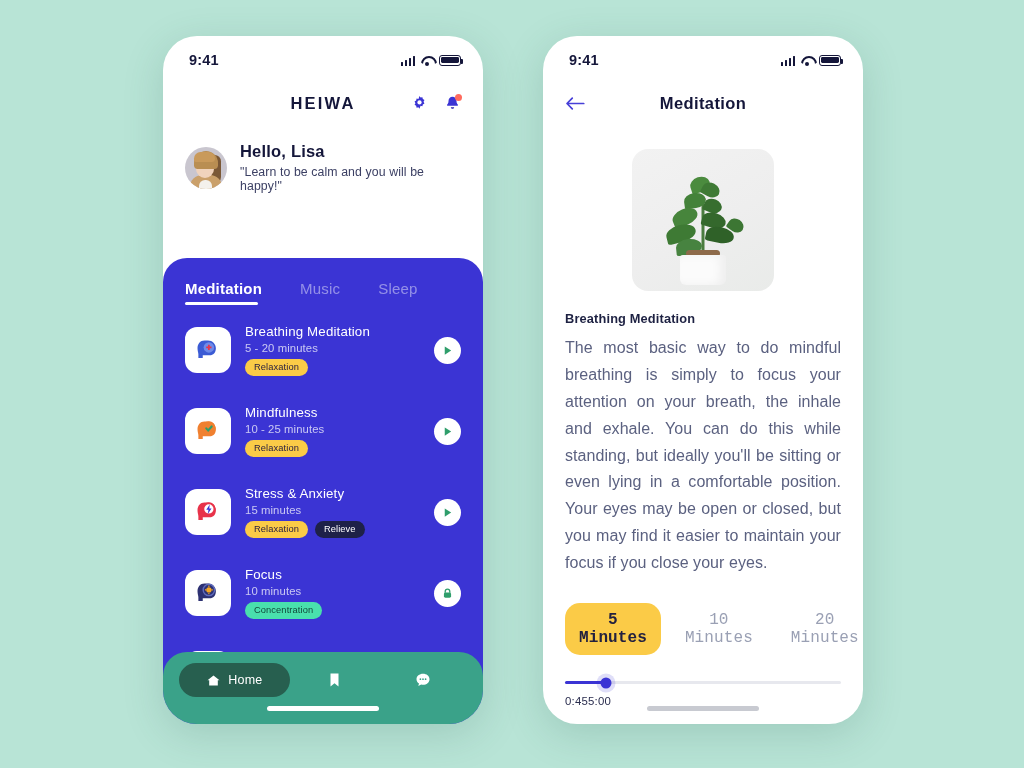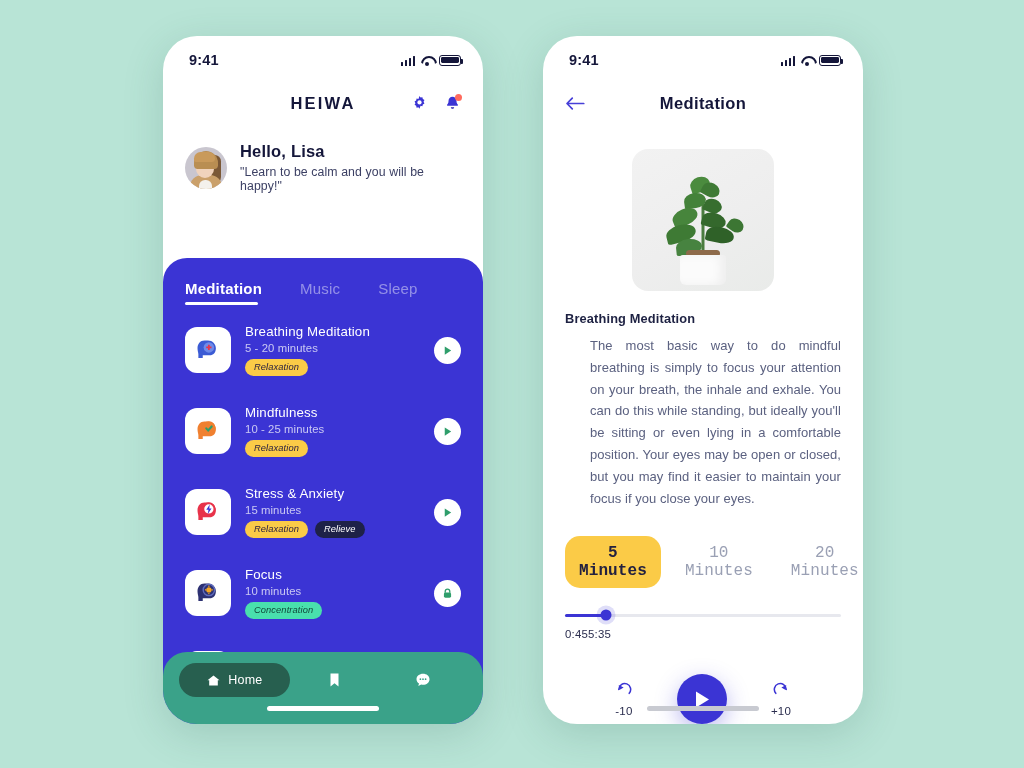--- a/index.html
+++ b/index.html
@@ -91,21 +91,21 @@
 
   .list { padding:13px 22px 0 22px; }
   .row { display:flex; align-items:center; gap:14px; height:64px; margin-bottom:17px; }
   .thumb {
     width:46px; height:46px; flex:none; background:#ffffff; border-radius:12px;
     display:flex; align-items:center; justify-content:center;
   }
   .row-info { flex:1; min-width:0; }
   .row-title { font-size:13.3px; color:#ffffff; letter-spacing:.15px; }
   .row-sub { font-size:11.3px; color:rgba(255,255,255,.72); margin-top:3px; letter-spacing:.1px; }
-  .badges { display:flex; gap:7px; margin-top:5px;font-style:italic; }
+  .badges { display:flex; gap:7px; margin-top:5px; }
   .badge { font-size:9.3px; padding:3px 9px 4px 9px; border-radius:10px; letter-spacing:.1px; white-space:nowrap; }
   .badge.relaxation   { background:#fbcb47; color:#2b2140; }
   .badge.relieve      { background:#1e2148; color:#ffffff; }
   .badge.concentration{ background:#49e0ad; color:#12483a; }
   .row-action {
     width:27px; height:27px; flex:none; border-radius:50%; background:#ffffff;
     display:flex; align-items:center; justify-content:center; border:none; cursor:pointer;
   }
 
   
@@ -138,22 +138,22 @@
   .pot { position:absolute; left:50%; transform:translateX(-50%); bottom:6px;
          width:46px; height:30px; background:#fbfbfb; border-radius:3px 3px 6px 6px;
          box-shadow:inset -6px 0 10px rgba(0,0,0,.05); }
   .soil{ position:absolute; left:50%; transform:translateX(-50%); bottom:34px;
          width:34px; height:7px; background:#8d6a4a; border-radius:4px; }
   .stem{ position:absolute; left:50%; bottom:38px; width:3px; height:52px; background:#4a7c3f; transform:translateX(-50%); }
   .leaf{ position:absolute; background:#3f7a35; border-radius:50% 50% 50% 10%; }
 
   .detail-body { padding:20px 22px 0 22px; }
   .detail-h { font-size:12.8px; font-weight:bold; color:#1d2142; letter-spacing:.15px; }
-  .detail-p { margin-top:9px; font-size:13px; line-height:1.68; color:#5b6180;
-              text-align:justify; letter-spacing:.05px;margin-left:25px; }
+  .detail-p { margin-top:9px; font-size:16px; line-height:1.68; color:#5b6180;
+              text-align:justify; letter-spacing:.05px; }
 
   .durations { display:flex; align-items:center; gap:10px; padding:26px 22px 0 22px; }
   .dur {
     background:none; border:none; cursor:pointer; font-family:Liberation Mono, monospace;
     font-size:16px; color:#9aa0b4; padding:8px 14px; border-radius:15px; letter-spacing:.1px;
   }
   .dur.active { background:#fbcb47; color:#23213f; font-weight:bold; }
 
   .progress-wrap { padding:26px 22px 0 22px; }
   .track { height:3.5px; background:#e7e8ee; border-radius:2px; position:relative; cursor:pointer; }
@@ -435,21 +435,21 @@
       <button class="dur">20 Minutes</button>
     </div>
 
     <div class="progress-wrap">
       <div class="track">
         <div class="fill" id="prog-fill" style="width: 15%;"></div>
         <div class="knob" id="prog-knob" style="left: 15%;"></div>
       </div>
       <div class="times">
         <span>0:45</span>
-        <span>5:35</span>
+        <span>5:00</span>
       </div>
     </div>
 
     <div class="controls">
       <button class="skip">
         <svg width="18" height="18" viewBox="0 0 20 20">
           <path fill="none" stroke="#3b34d4" stroke-width="1.7" stroke-linecap="round" d="M4.2 8.2a6.6 6.6 0 1111.6 4.4"></path>
           <path fill="#3b34d4" d="M4.2 3.2l.6 5.6 4.8-2.6z"></path>
         </svg>
         <span class="skip-label">-10</span>

